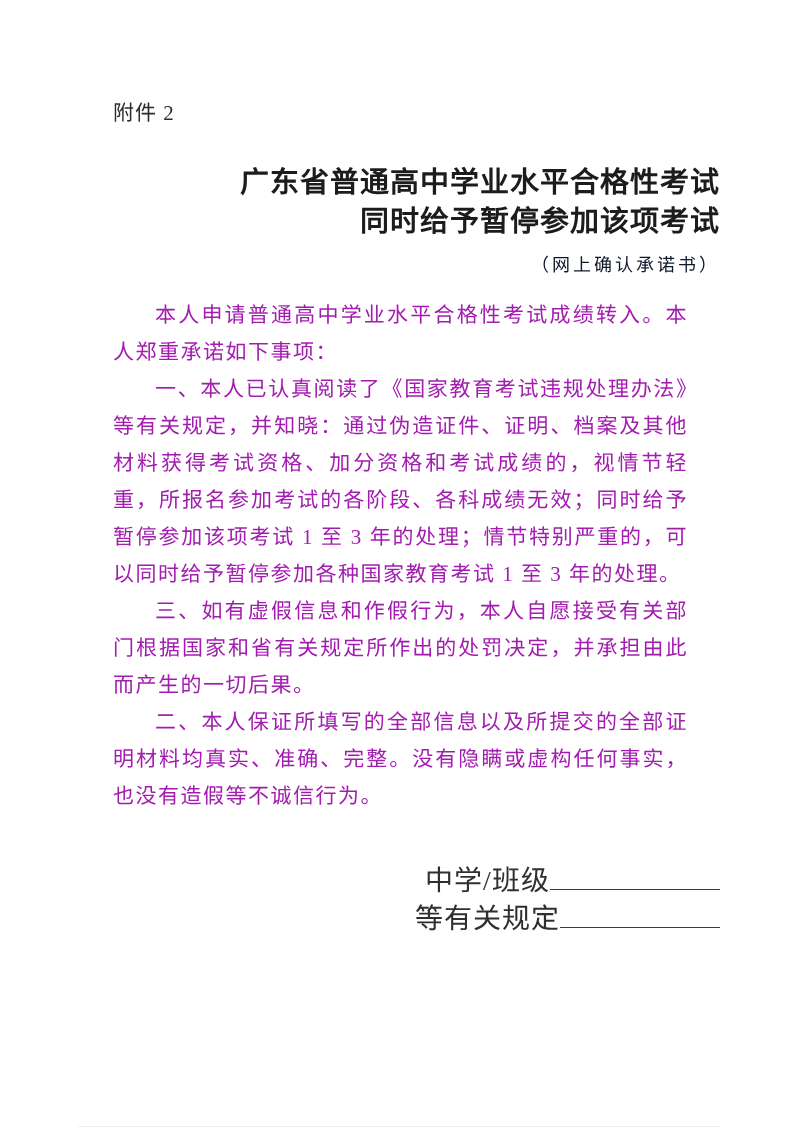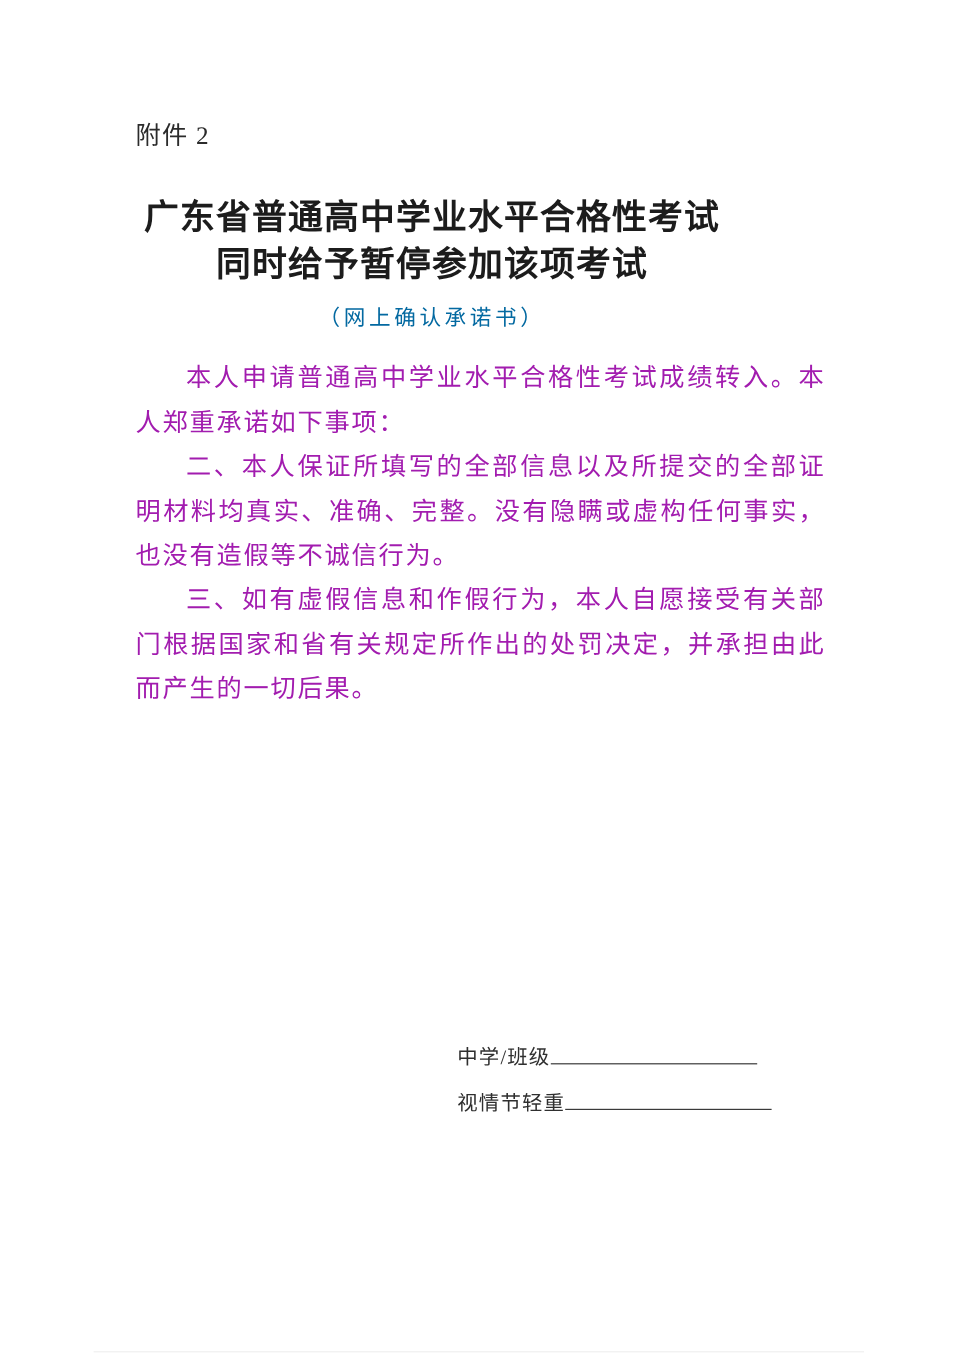--- a/index.html
+++ b/index.html
@@ -22,58 +22,59 @@
     top: 96px;
     font-size: 21px;
     letter-spacing: 1px;
     color: #2b2b2b;
   }
   .title-block {
     position: absolute;
     left: 0;
     right: 0;
     top: 163px;
-    text-align: center;
+    text-align: right;
   }
   .title-line {
     font-size: 29px;
     font-weight: bold;
     line-height: 39px;
     letter-spacing: 1px;
     color: #1c1c1c;
   }
   .subtitle {
     margin-top: 9px;
     font-size: 18px;
     letter-spacing: 3px;
-    color: #0369a1;
+    color: #0f172a;
   }
   .body-block {
     position: absolute;
     left: 113px;
     top: 297px;
     width: 575px;
   }
   .body-block p {
     margin: 0;
     font-size: 21px;
     line-height: 37px;
     letter-spacing: 1.5px;
     text-align: justify;
     text-justify: inter-ideograph;
     text-indent: 2em;
     color: #a21caf;
   }
   .signature-block {
     position: absolute;
-    left: 381px;
+    left: 415px;
     top: 862px;
-    font-size: 17px;
+    font-size: 28px;
     letter-spacing: 1px;
     color: #2f2f2f;
+    text-align: center;
   }
   .sig-row {
     height: 38px;
     line-height: 38px;
     white-space: nowrap;
   }
   .blank {
     display: inline-block;
     border-bottom: 1px solid #3a3a3a;
     height: 24px;
@@ -102,32 +103,33 @@
   <div class="attachment-label">附件 2</div>
 
   <div class="title-block">
     <div class="title-line">广东省普通高中学业水平合格性考试</div>
     <div class="title-line">同时给予暂停参加该项考试</div>
     <div class="subtitle">（网上确认承诺书）</div>
   </div>
 
   <div class="body-block">
     <p>本人申请普通高中学业水平合格性考试成绩转入。本人郑重承诺如下事项：</p>
+    <p>一、本人已认真阅读了《国家教育考试违规处理办法》等有关规定，并知晓：通过伪造证件、证明、档案及其他材料获得考试资格、加分资格和考试成绩的，视情节轻重，所报名参加考试的各阶段、各科成绩无效；同时给予暂停参加该项考试 1 至 3 年的处理；情节特别严重的，可以同时给予暂停参加各种国家教育考试 1 至 3 年的处理。</p>
+    <p>三、如有虚假信息和作假行为，本人自愿接受有关部门根据国家和省有关规定所作出的处罚决定，并承担由此而产生的一切后果。</p>
     <p>二、本人保证所填写的全部信息以及所提交的全部证明材料均真实、准确、完整。没有隐瞒或虚构任何事实，也没有造假等不诚信行为。</p>
-    <p>三、如有虚假信息和作假行为，本人自愿接受有关部门根据国家和省有关规定所作出的处罚决定，并承担由此而产生的一切后果。</p>
   </div>
 
   <div class="signature-block">
 
     <div class="sig-row">
       <span>中学/班级</span><span class="blank blank-school"></span>
     </div>
 
     <div class="sig-row">
-      <span>视情节轻重</span><span class="blank blank-id"></span>
+      <span>等有关规定</span><span class="blank blank-id"></span>
     </div>
 
 
 
   </div>
 
   <div class="bottom-edge-line"></div>
 
 </div>
 

